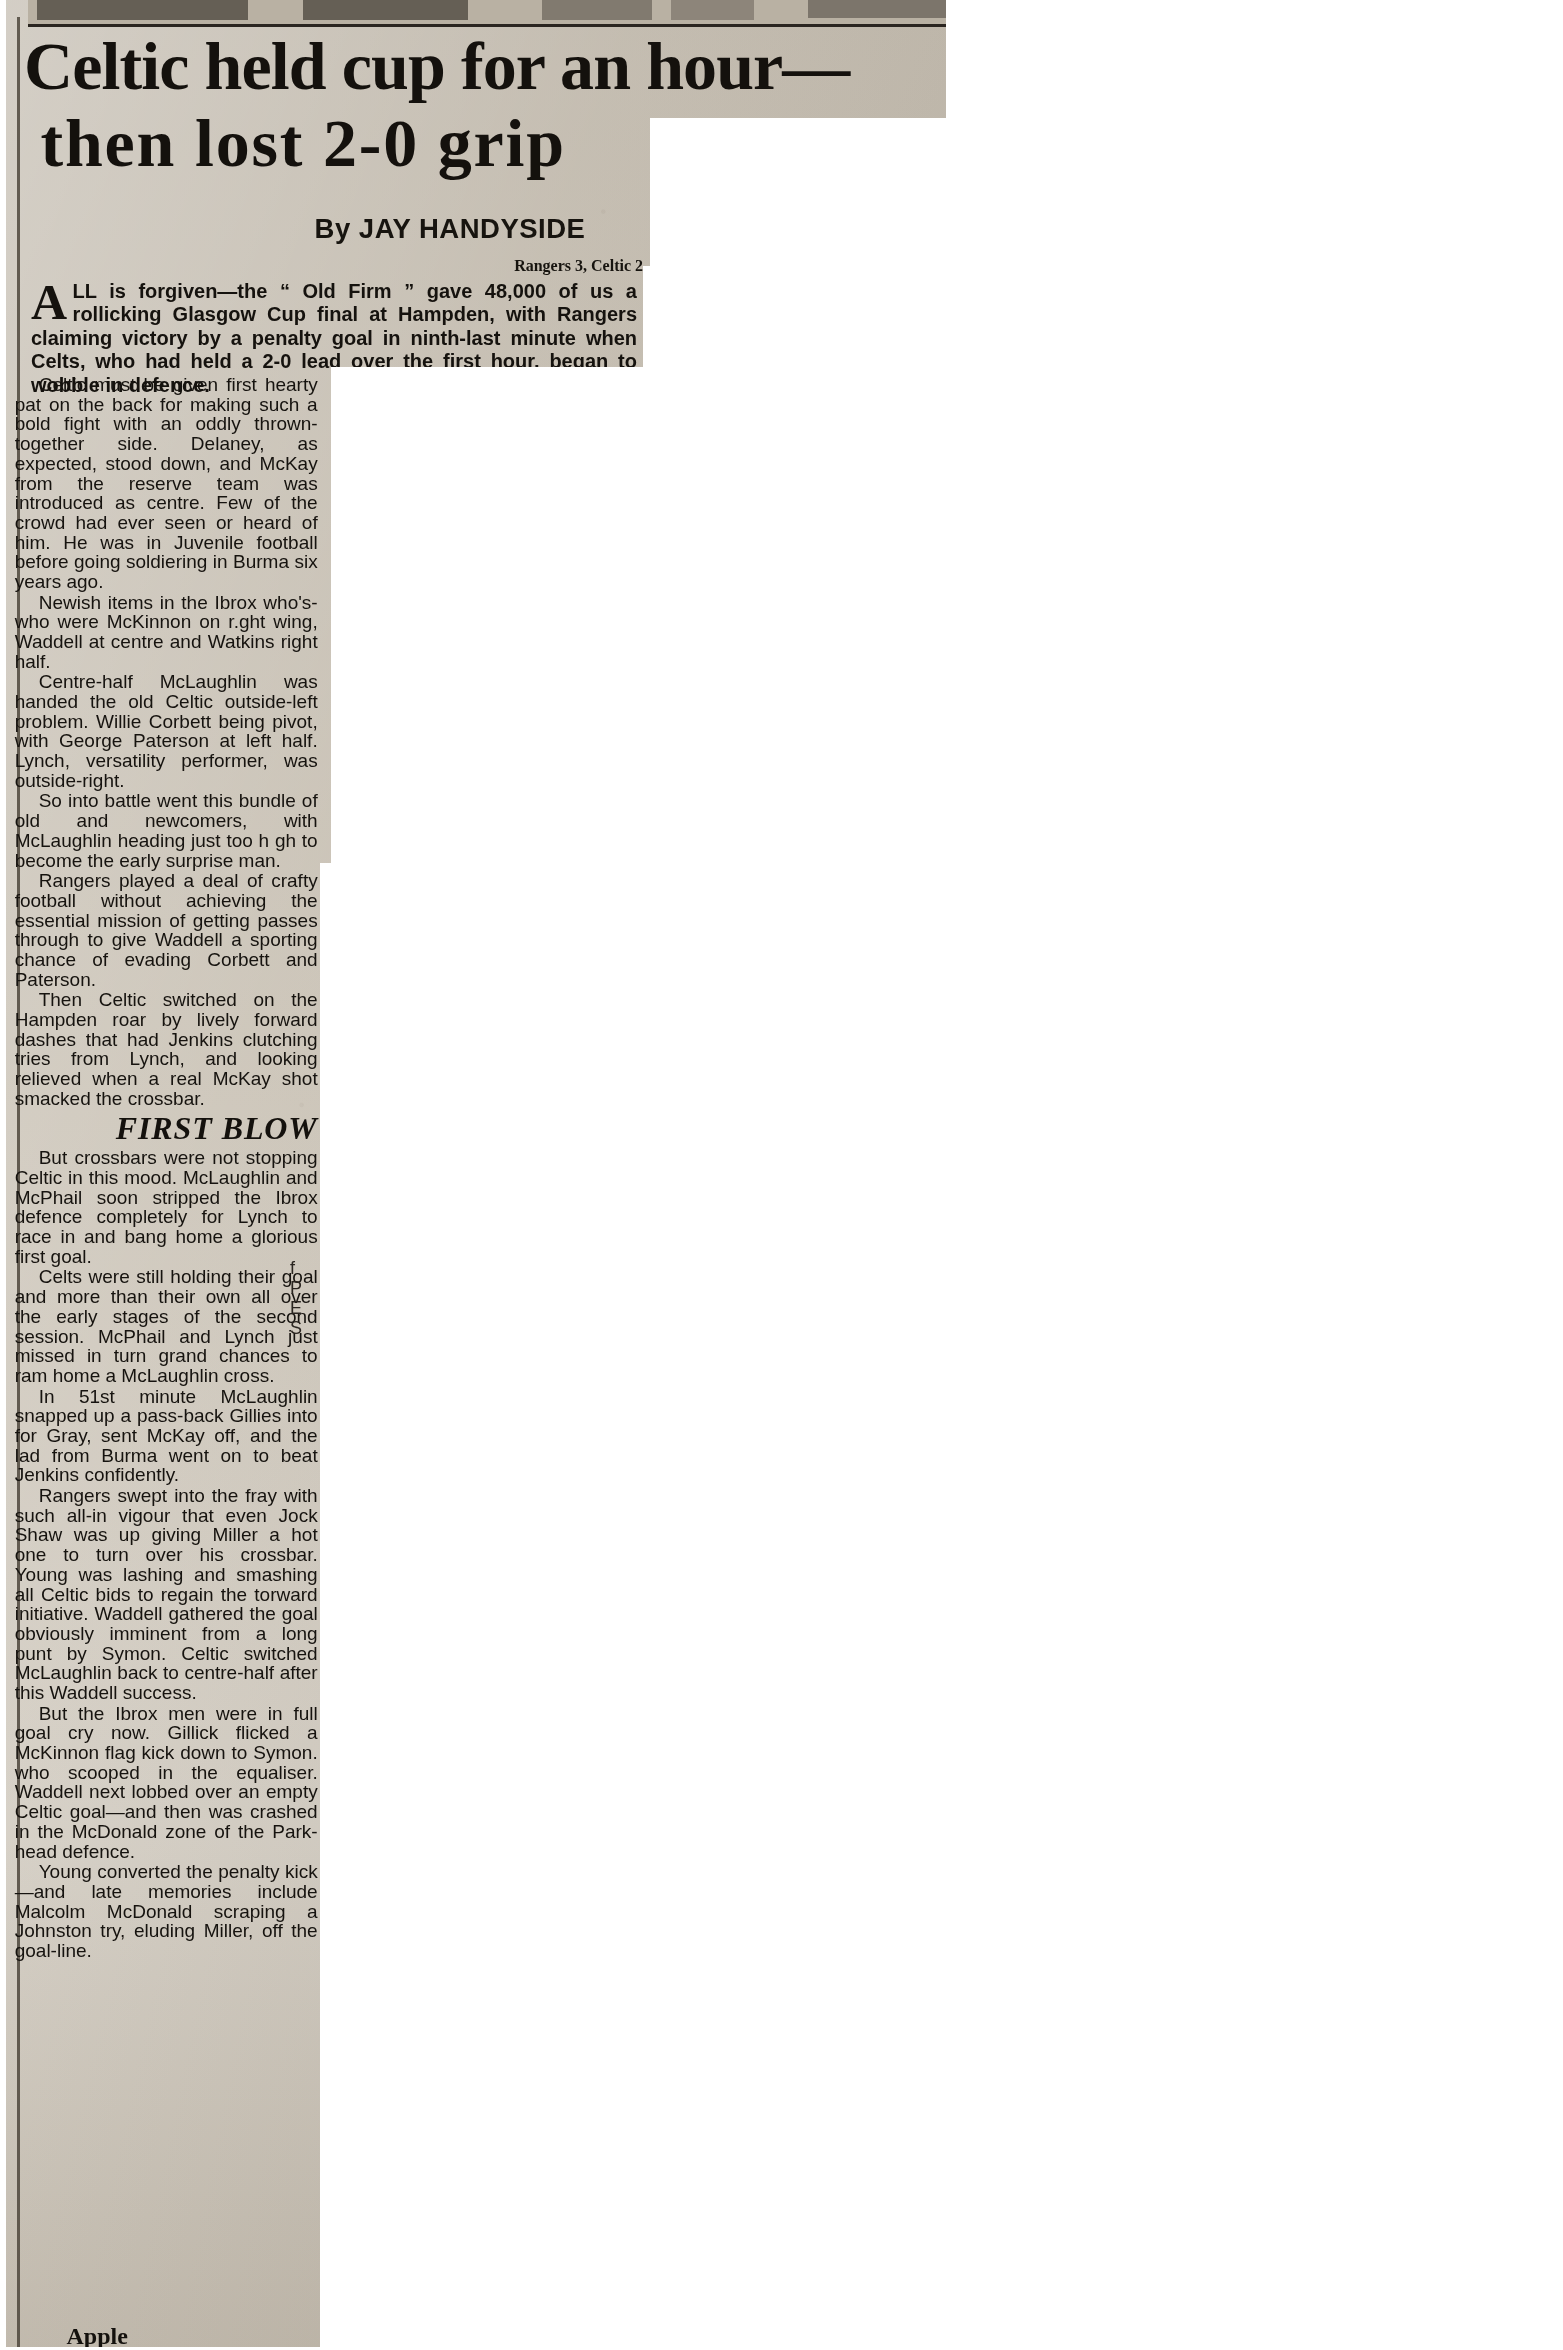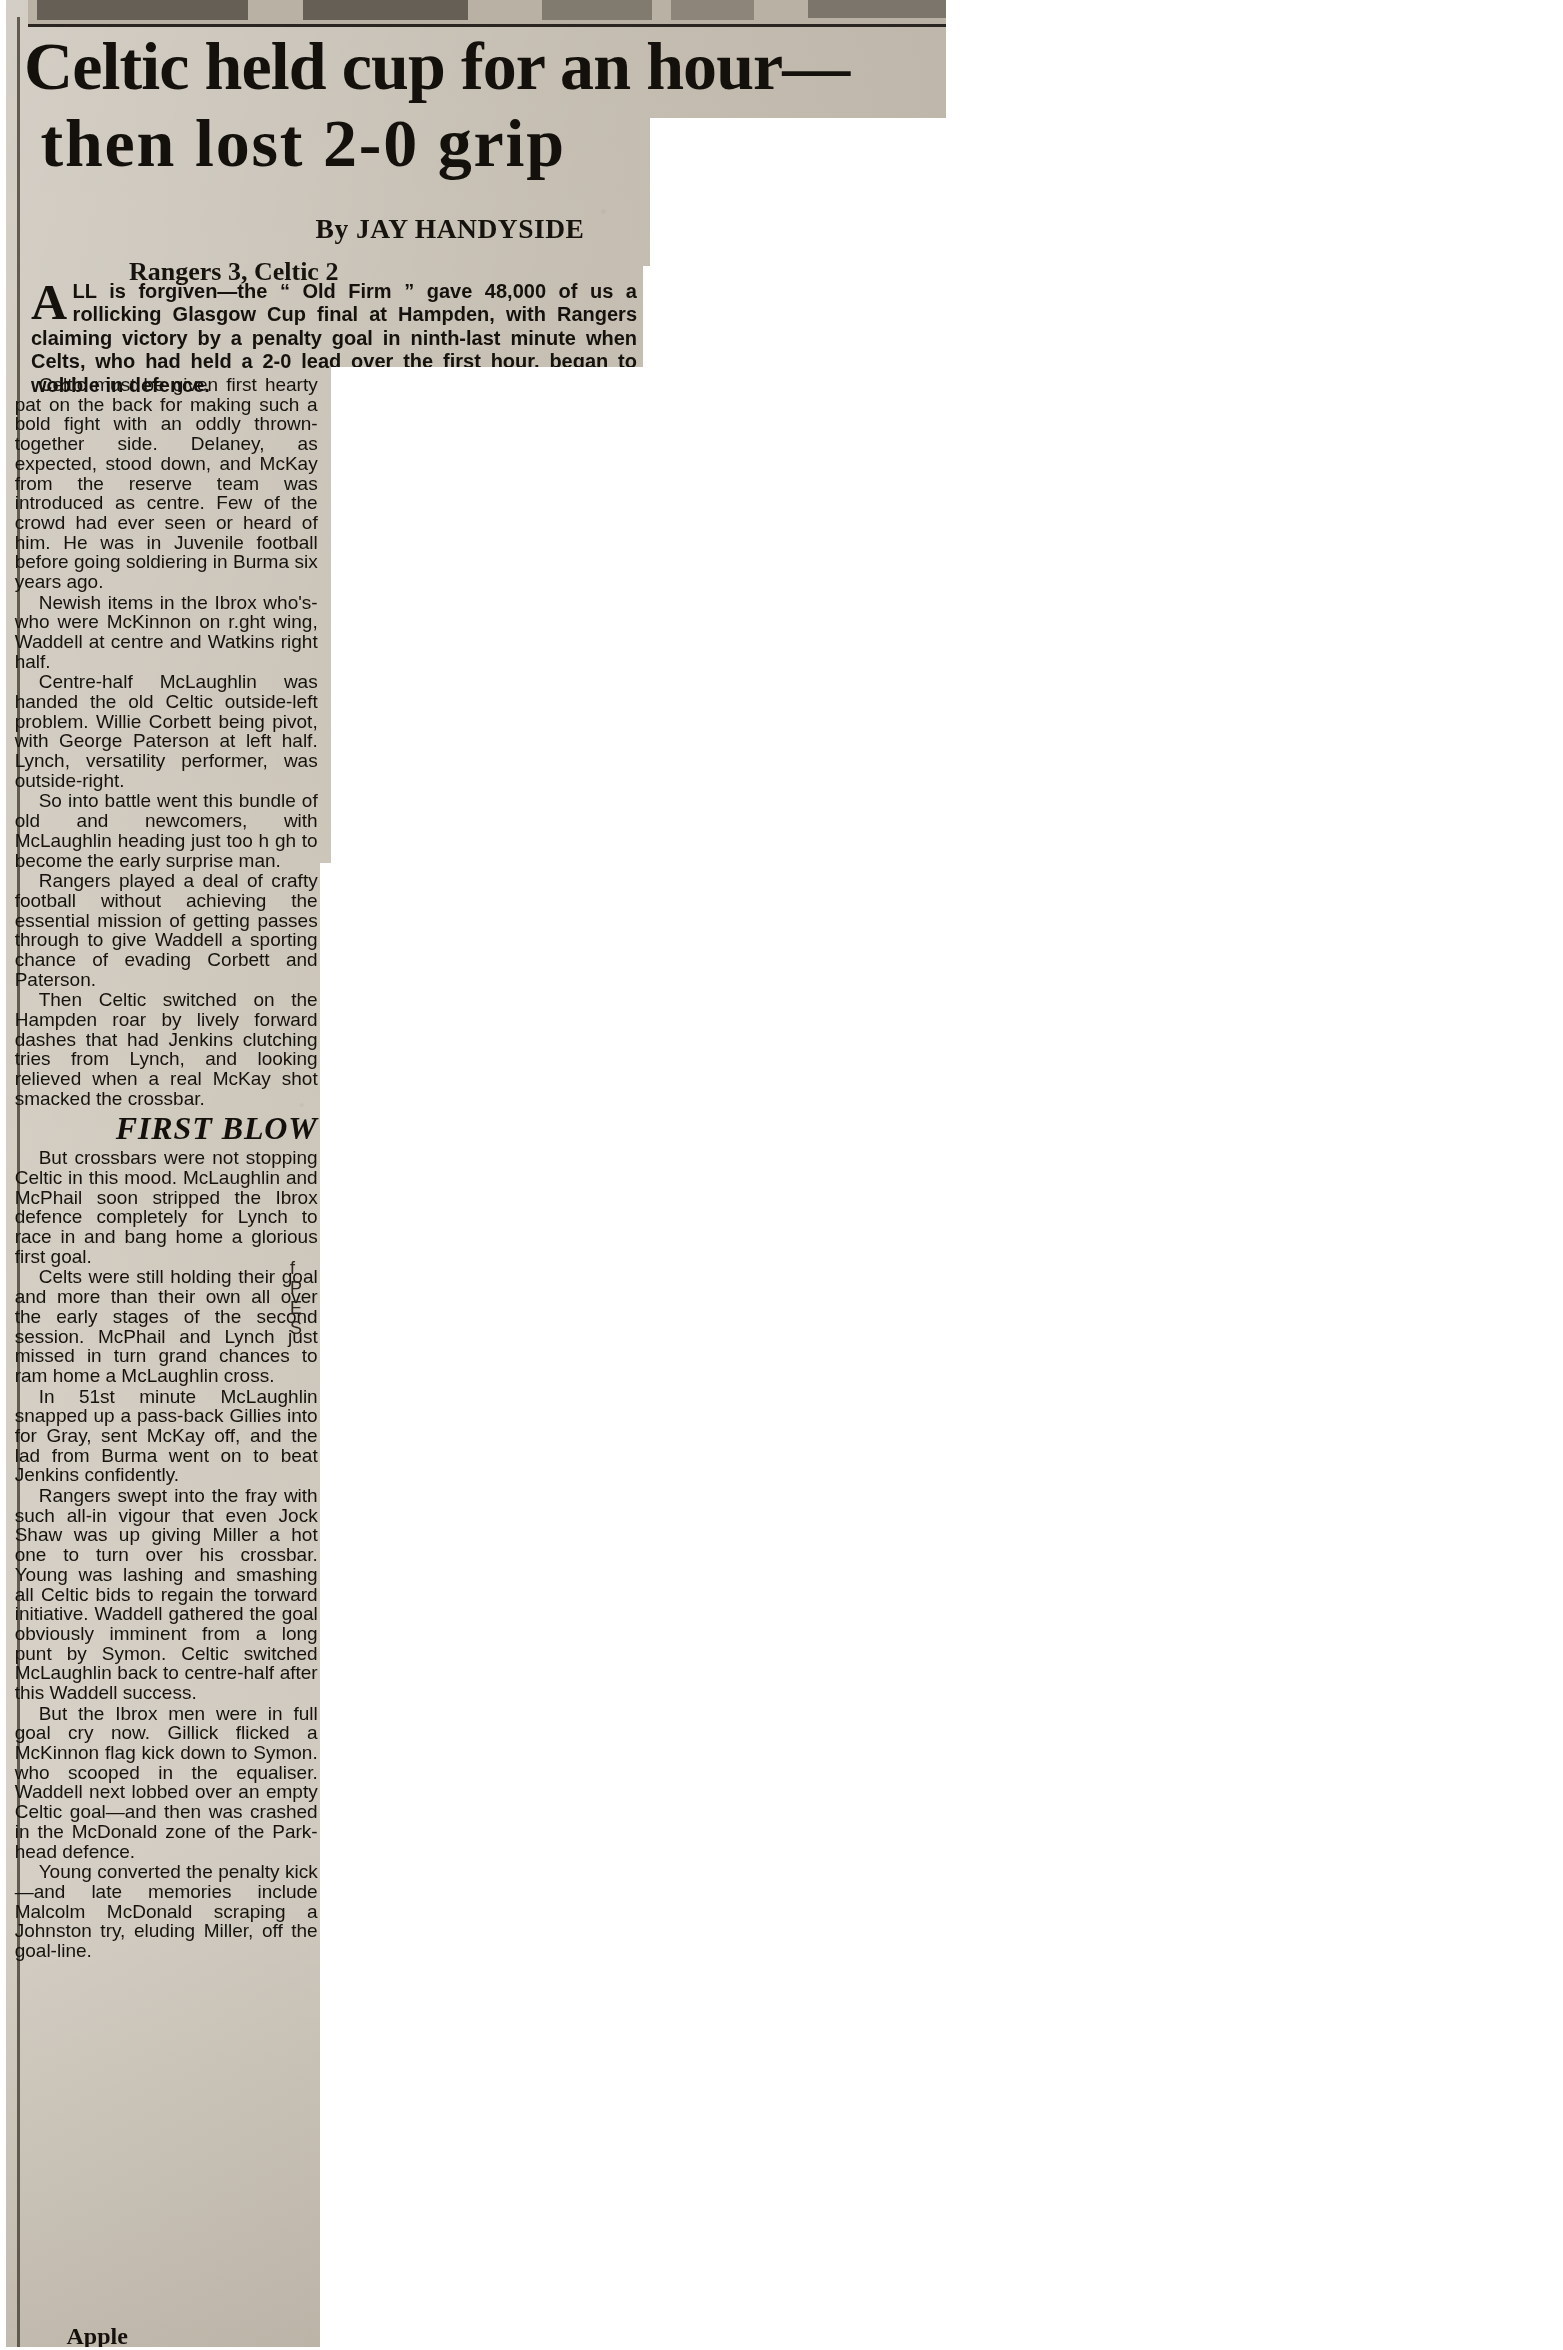--- a/index.html
+++ b/index.html
@@ -89,35 +89,35 @@
     display: block;
     margin-left: 16.5px;
     letter-spacing: 1.8px;
   }
   .byline {
     position: absolute;
     left: 193px;
     top: 213px;
     width: 514px;
     text-align: center;
-    font-family: Liberation Serif, serif;
+    font-family: Liberation Sans, sans-serif;
     font-weight: bold;
     font-size: 27.5px;
     letter-spacing: 0.5px;
     color: #17140f;
   }
   .scoreline {
     position: absolute;
     left: 129px;
     top: 257px;
     width: 514px;
-    text-align: left;
-    font-family: "Liberation Serif", serif;
-    font-weight: bold;
-    font-size: 26px;
+    text-align: right;
+    font-family: "Liberation Serif", serif;
+    font-weight: bold;
+    font-size: 16px;
     color: #17140f;
   }
   .lede {
     position: absolute;
     left: 31px;
     top: 280px;
     width: 606px;
     font-family: "Liberation Sans", sans-serif;
     font-weight: bold;
     font-size: 20px;

